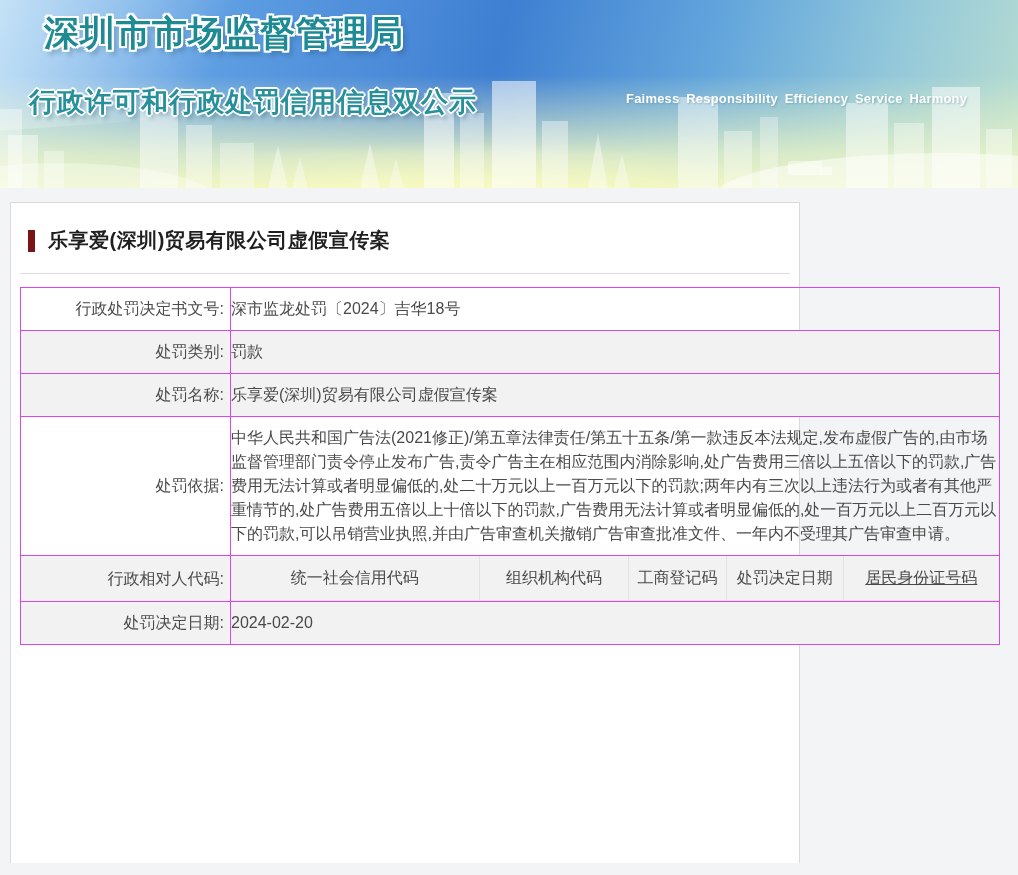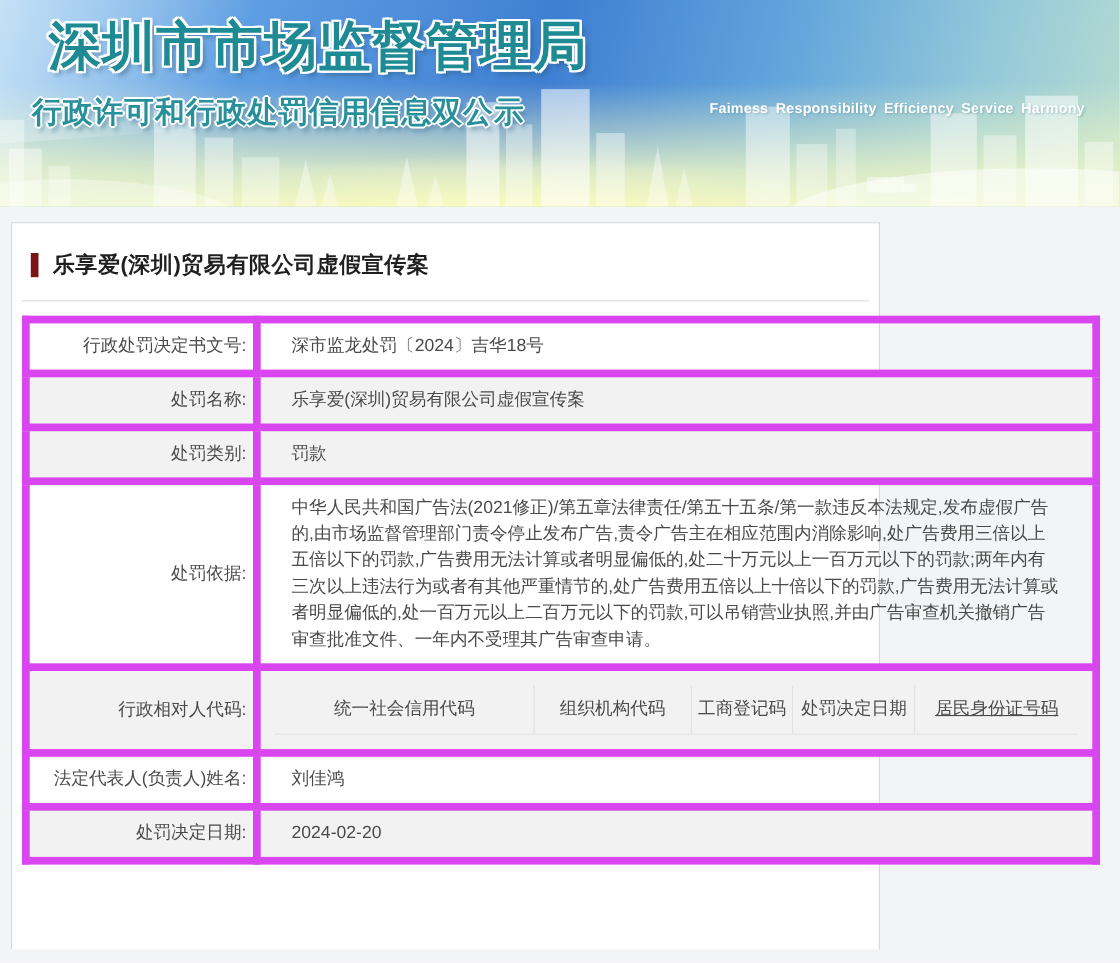--- a/index.html
+++ b/index.html
@@ -25,21 +25,21 @@
     position: absolute; top: -40px; left: -60px;
     width: 420px; height: 160px;
     background: linear-gradient(115deg, rgba(255,255,255,0.45), rgba(255,255,255,0) 65%);
     transform: rotate(-4deg);
     pointer-events: none;
   }
   .skyline { position: absolute; left: 0; bottom: 0; width: 1018px; height: 115px; }
 
   .banner-title {
     position: absolute; left: 44px; top: 10px;
-    font-size: 48px; font-weight: bold; letter-spacing: 1px;
+    font-size: 35px; font-weight: bold; letter-spacing: 1px;
     color: #1e8a94;
     text-shadow:
       -2px 0 0 #fff, 2px 0 0 #fff, 0 -2px 0 #fff, 0 2px 0 #fff,
       -2px -2px 0 #fff, 2px -2px 0 #fff, -2px 2px 0 #fff, 2px 2px 0 #fff,
       4px 5px 5px rgba(30,80,110,0.45);
     white-space: nowrap;
   }
   .banner-subtitle {
     position: absolute; left: 29px; top: 84px;
     font-size: 27px; font-weight: bold; letter-spacing: 1px;
@@ -54,21 +54,20 @@
   .slogan-cn {
     font-size: 27px; font-weight: bold; color: #ffffff;
     letter-spacing: 2px; word-spacing: 17px; white-space: nowrap;
     text-shadow: 1px 2px 3px rgba(70,130,150,0.55);
   }
   .slogan-en {
     margin-top: 5px;
     font-size: 13px; font-weight: bold; color: #ffffff;
     letter-spacing: 0.2px; word-spacing: 3px; white-space: nowrap;
     text-shadow: 1px 1px 2px rgba(70,130,150,0.45);
-    margin-left: 19px;
   }
 
   
   .page-wrap { padding: 14px 10px 0 10px; }
   .panel {
     width: 790px; height: 661px;
     background: #ffffff;
     border: 1px solid #d9d9d9;
     border-bottom: none;
     padding: 24px 9px 0 9px;
@@ -90,38 +89,38 @@
   }
 
   
   table.main {
     width: 980px;
     margin: 13px auto 0 auto;
     border-collapse: collapse;
     table-layout: fixed;
   }
   table.main td {
-    border: 7px solid #d946ef;
+    border: 1px solid #d946ef;
     font-size: 16px;
     color: #4a4a4a;
     line-height: 24px;
     vertical-align: middle;
   }
   td.label-cell {
     width: 210px;
     text-align: right;
     padding: 9px 6px 9px 4px;
   }
   td.value-cell {
     text-align: left;
-    padding: 9px 28px;
+    padding: 9px 0;
   }
   tr.shaded { background: #f2f2f2; }
 
-  td.codes-cell { padding: 13px; margin-top: 29px; }
+  td.codes-cell { padding: 0; margin-top: 29px; }
   table.codes {
     width: 100%;
     border-collapse: collapse;
     table-layout: fixed;
   }
   table.codes td {
     border: none;
     border-right: 1px solid #e2e2e2;
     text-align: center;
     font-size: 16px;
@@ -195,26 +194,26 @@
       <h1 class="page-title">乐享爱(深圳)贸易有限公司虚假宣传案</h1>
     </div>
     <hr class="title-divider">
     <table class="main" id="penalty-table">
       <tbody>
           <tr>
             <td class="label-cell">行政处罚决定书文号:</td>
             <td class="value-cell">深市监龙处罚〔2024〕吉华18号</td>
           </tr>
           <tr class="shaded">
+            <td class="label-cell">处罚类别:</td>
+            <td class="value-cell">罚款</td>
+          </tr>
+          <tr class="shaded">
             <td class="label-cell">处罚名称:</td>
             <td class="value-cell">乐享爱(深圳)贸易有限公司虚假宣传案</td>
-          </tr>
-          <tr class="shaded">
-            <td class="label-cell">处罚类别:</td>
-            <td class="value-cell">罚款</td>
           </tr>
           <tr>
             <td class="label-cell">处罚依据:</td>
             <td class="value-cell">中华人民共和国广告法(2021修正)/第五章法律责任/第五十五条/第一款违反本法规定,发布虚假广告的,由市场监督管理部门责令停止发布广告,责令广告主在相应范围内消除影响,处广告费用三倍以上五倍以下的罚款,广告费用无法计算或者明显偏低的,处二十万元以上一百万元以下的罚款;两年内有三次以上违法行为或者有其他严重情节的,处广告费用五倍以上十倍以下的罚款,广告费用无法计算或者明显偏低的,处一百万元以上二百万元以下的罚款,可以吊销营业执照,并由广告审查机关撤销广告审查批准文件、一年内不受理其广告审查申请。</td>
           </tr>
           <tr class="shaded">
             <td class="label-cell">行政相对人代码:</td>
             <td class="value-cell codes-cell">
               <table class="codes">
                 <tbody>
@@ -222,24 +221,20 @@
                     <td class="code-col-0">统一社会信用代码</td>
                     <td class="code-col-1">组织机构代码</td>
                     <td class="code-col-2">工商登记码</td>
                     <td class="code-col-3">处罚决定日期</td>
                     <td class="code-col-4">居民身份证号码</td>
                   </tr>
                 </tbody>
               </table>
             </td>
           </tr>
-          <tr>
-            <td class="label-cell">法定代表人(负责人)姓名:</td>
-            <td class="value-cell">刘佳鸿</td>
-          </tr>
           <tr class="shaded">
             <td class="label-cell">处罚决定日期:</td>
             <td class="value-cell">2024-02-20</td>
           </tr>
         </tbody>
     </table>
   </div>
 </div>
 
 </body></html>

